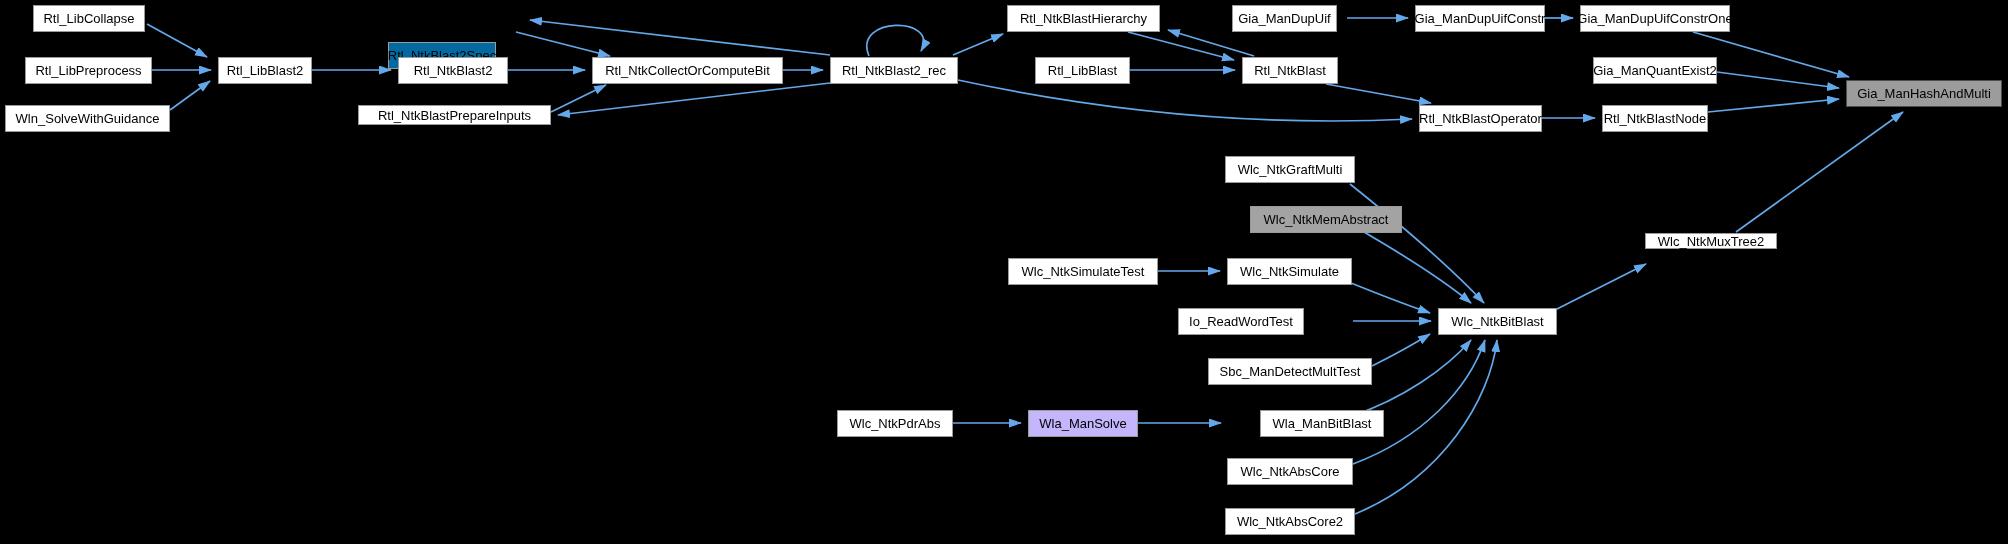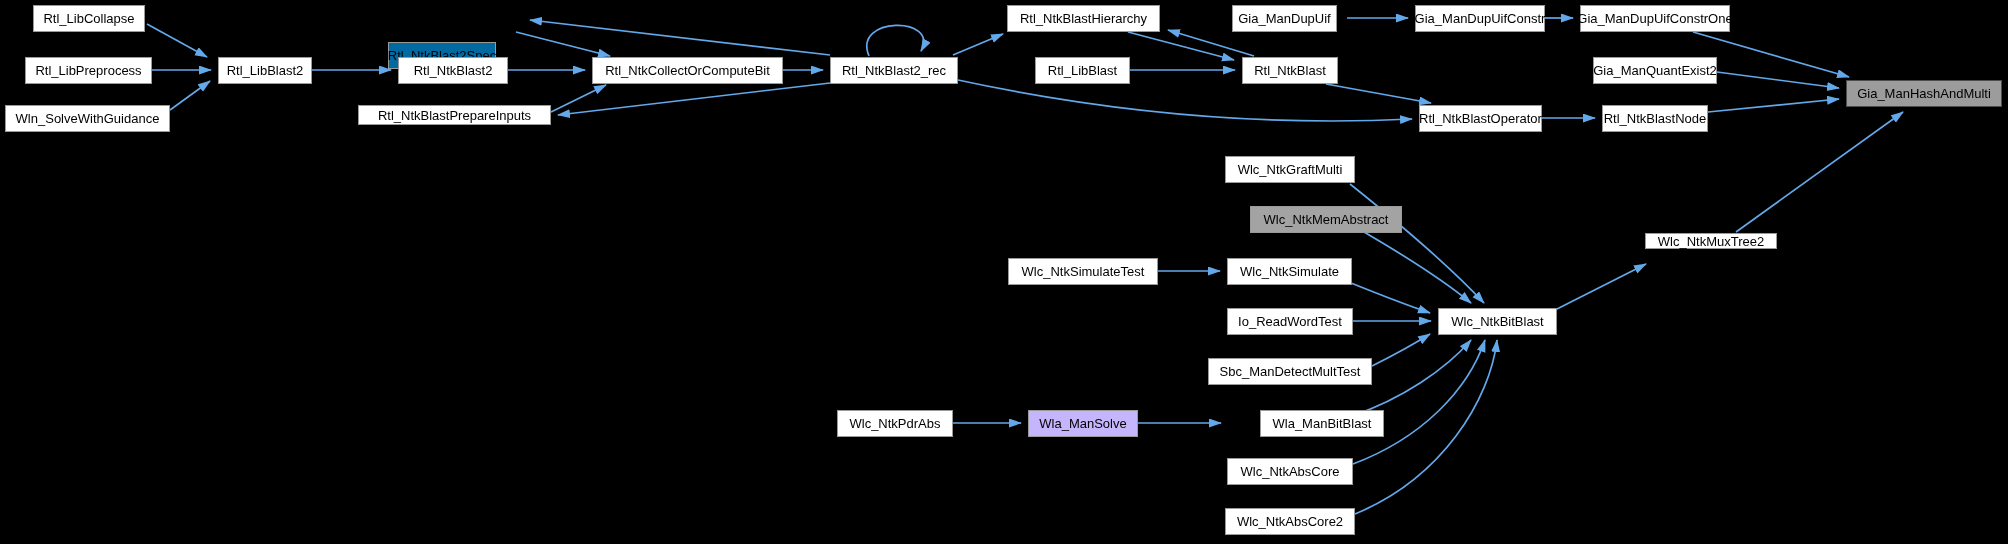--- a/index.html
+++ b/index.html
@@ -122,21 +122,21 @@
       </div>
       <div class="node" style="left: 1213px; top: 206px; width: 152px; height: 27px; background: #a3a3a3; border: 1.5px solid rgb(154, 154, 154); color: rgb(0, 0, 0); margin-left: 37px;">
         <span>Wlc_NtkMemAbstract</span>
       </div>
       <div class="node" style="left: 1008px; top: 258px; width: 150px; height: 27px; background: rgb(255, 255, 255); border: 1.5px solid rgb(154, 154, 154); color: rgb(0, 0, 0);">
         <span>Wlc_NtkSimulateTest</span>
       </div>
       <div class="node" style="left: 1227px; top: 258px; width: 125px; height: 27px; background: rgb(255, 255, 255); border: 1.5px solid rgb(154, 154, 154); color: rgb(0, 0, 0);">
         <span>Wlc_NtkSimulate</span>
       </div>
-      <div class="node" style="left: 1227px; top: 308px; width: 126px; height: 27px; background: rgb(255, 255, 255); border: 1.5px solid rgb(154, 154, 154); color: rgb(0, 0, 0); text-align: center;">
+      <div class="node" style="left: 1178px; top: 308px; width: 126px; height: 27px; background: rgb(255, 255, 255); border: 1.5px solid rgb(154, 154, 154); color: rgb(0, 0, 0); text-align: center;">
         <span>Io_ReadWordTest</span>
       </div>
       <div class="node" style="left: 1208px; top: 358px; width: 164px; height: 27px; background: rgb(255, 255, 255); border: 1.5px solid rgb(154, 154, 154); color: rgb(0, 0, 0);">
         <span>Sbc_ManDetectMultTest</span>
       </div>
       <div class="node" style="left: 837px; top: 410px; width: 116px; height: 27px; background: rgb(255, 255, 255); border: 1.5px solid rgb(154, 154, 154); color: rgb(0, 0, 0);">
         <span>Wlc_NtkPdrAbs</span>
       </div>
       <div class="node" style="left: 1028px; top: 410px; width: 110px; height: 27px; background: #c4b5fd; border: 1.5px solid rgb(154, 154, 154); color: rgb(0, 0, 0);">
         <span>Wla_ManSolve</span>

